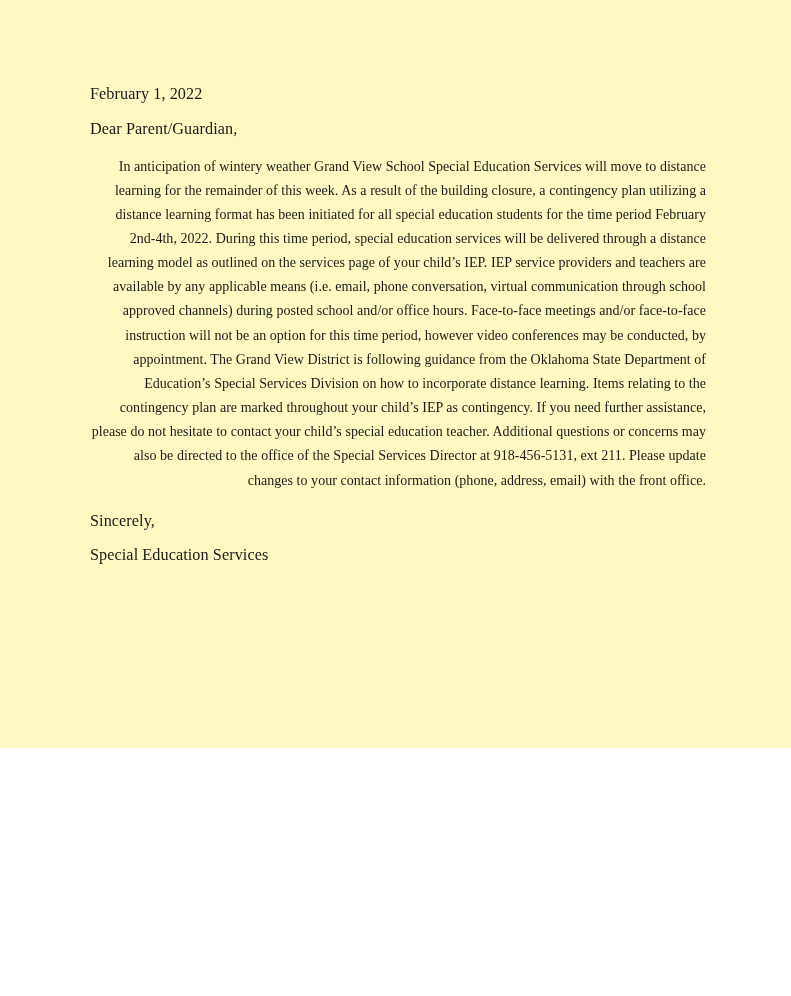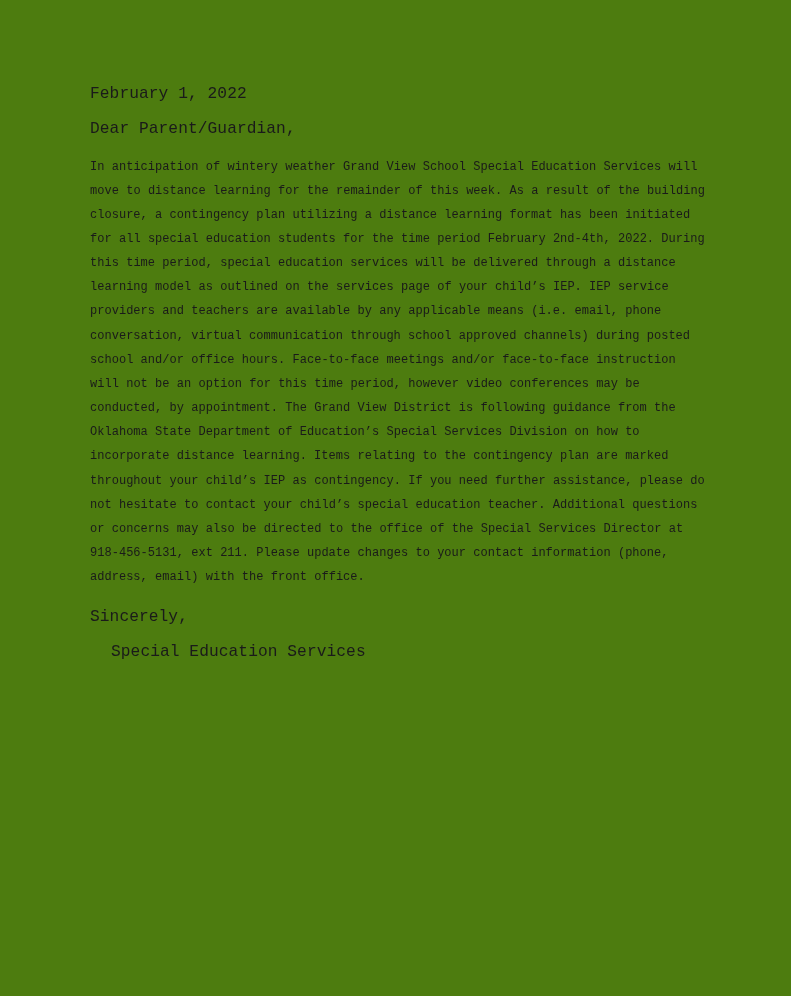--- a/index.html
+++ b/index.html
@@ -4,24 +4,24 @@
 <style>
   html, body {
     margin: 0;
     padding: 0;
     background: #ffffff;
   }
 
   .page {
     position: relative;
     width: 791px;
-    height: 996px;
-    background: #4d7c0f;
+    height: 748px;
+    background: #fef9c3;
     overflow: hidden;
-    font-family: Liberation Mono, monospace;
+    font-family: Liberation Serif, serif;
     color: #1a1a1a;
     -webkit-font-smoothing: antialiased;
   }
 
   .letter {
     position: absolute;
     left: 90px;
     top: 84px;
     width: 616px;
   }
@@ -30,35 +30,34 @@
   .line-small {
     font-size: 16.2px;
     line-height: 21px;
     margin: 0 0 13.5px 0;
     letter-spacing: 0.005em;
     white-space: pre;
   }
 
   
   .body-paragraph {
-    font-size: 12px;
+    font-size: 14px;
     line-height: 24.15px;
     margin: 0;
-    text-align: left;
+    text-align: right;
     letter-spacing: 0.002em;
     word-spacing: 0.004em;
   }
 
   .closing-block {
     margin-top: 11px;
   }
 
   .closing-block .line-small:last-child {
     margin-bottom: 0;
-    margin-left: 21px;
   }
 
   
   .salutation {
     margin-bottom: 15px;
   }
 
   
   .sign-off {
     margin-top: 18px;

